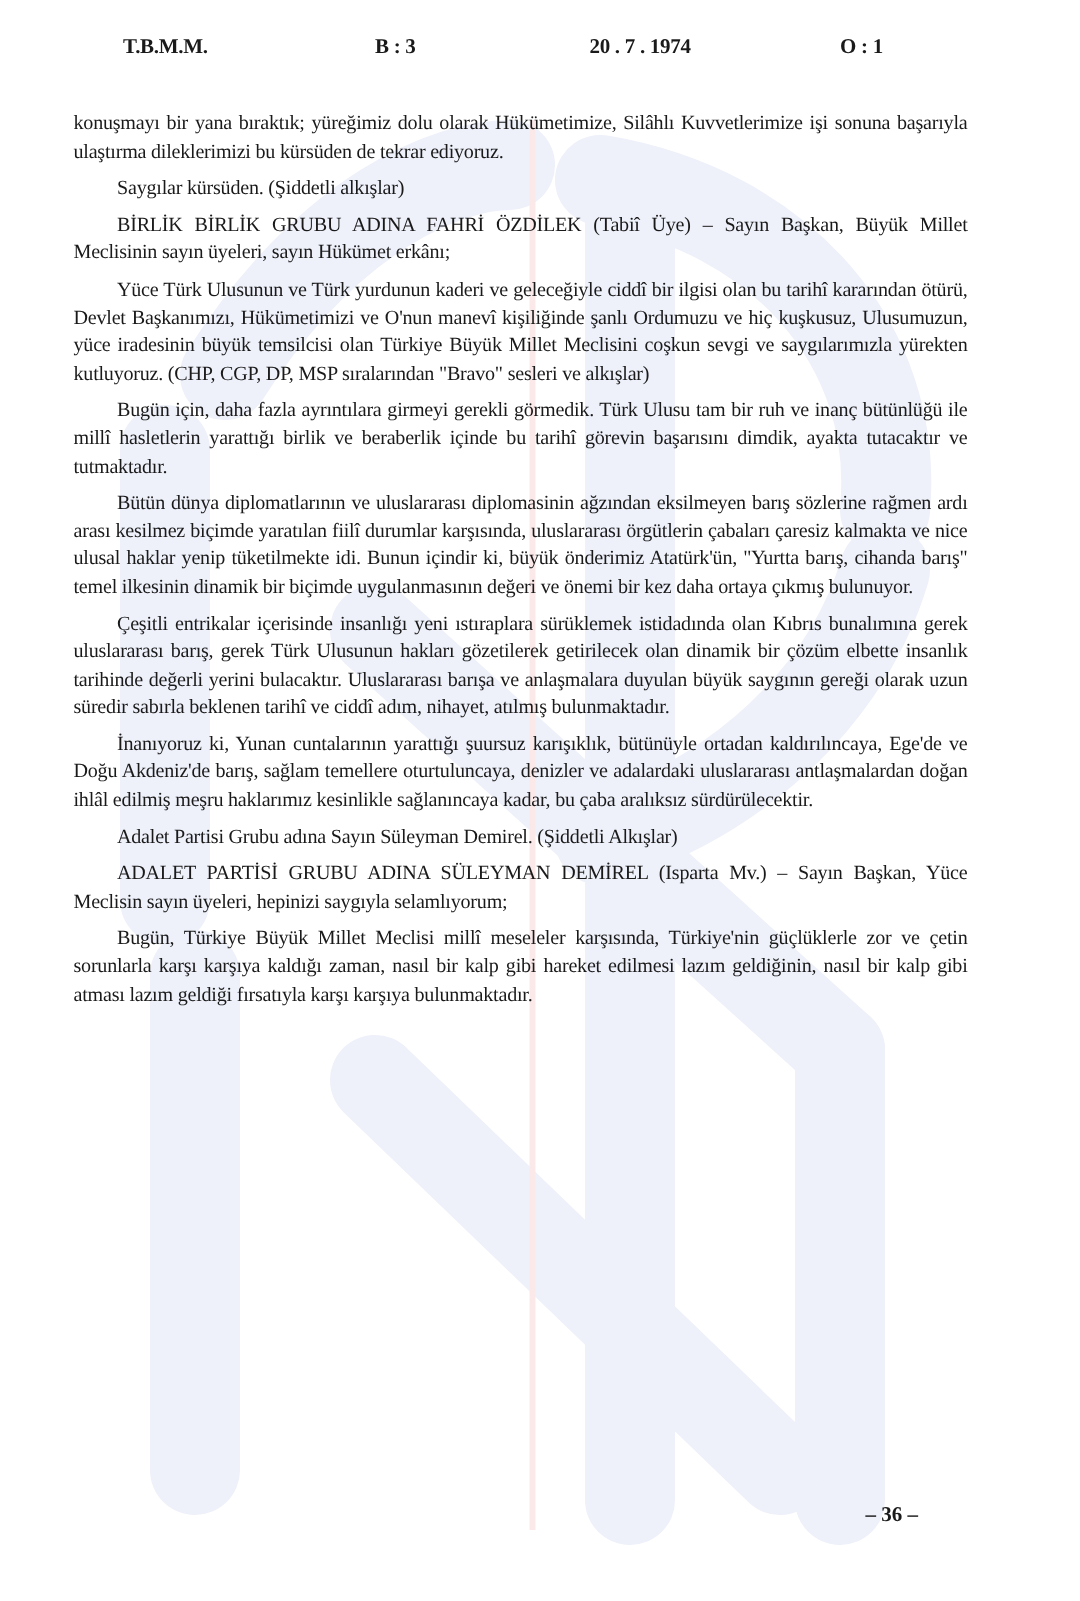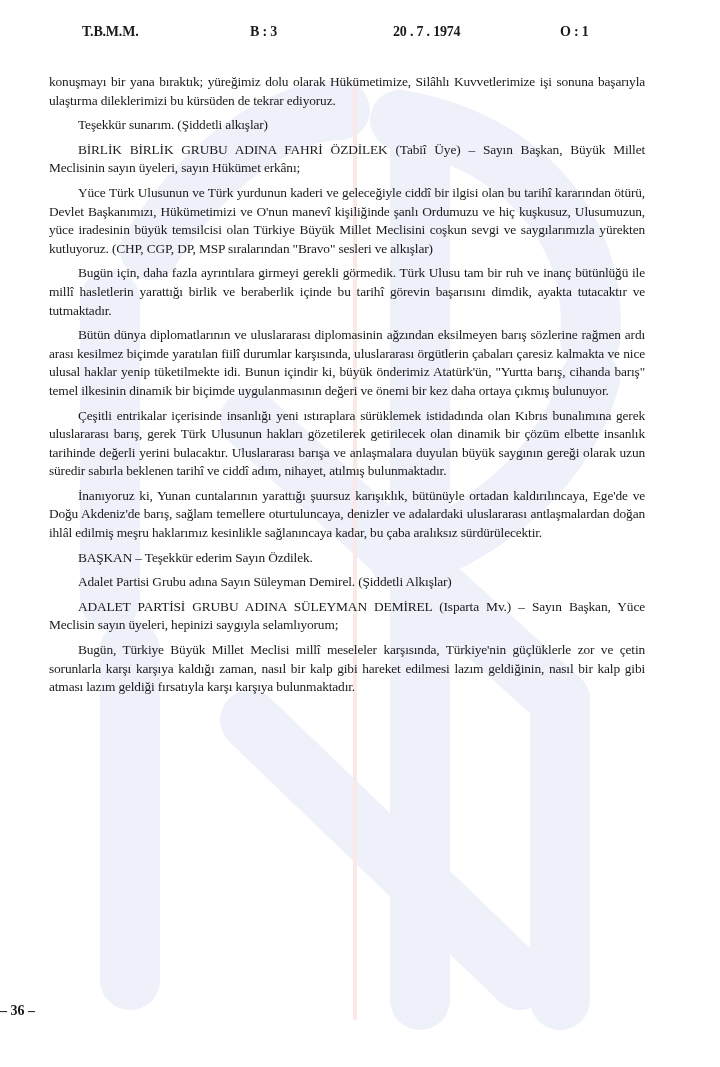--- a/index.html
+++ b/index.html
@@ -18,21 +18,21 @@
     .h-session { left: 250px; }
     .h-date { left: 393px; }
     .h-sitting { left: 560px; }
     .body-text {
       position: absolute; top: 73px; left: 49px; width: 612px;
       font-size: 13.4px; line-height: 18.6px; text-align: justify;
       letter-spacing: -0.15px;
     }
     .body-text p { margin: 0 16px 6px 0; text-indent: 29px; }
     .page-number {
-      position: absolute; top: 1003px; left: 0; width: 612px; text-align: left;
+      position: absolute; top: 1003px; left: 0; width: 612px; text-align: right;
       font-weight: bold; font-size: 14px;
     }
   </style>
 </head>
 <body>
 
 <svg class="watermark" viewBox="0 0 720 1067" xmlns="http://www.w3.org/2000/svg">
   <g fill="none" stroke="#eef0fa" stroke-width="60" stroke-linecap="round">
     <path d="M150 250 C 220 140, 300 110, 340 110"></path>
     <path d="M400 120 C 520 140, 600 230, 590 340"></path>
@@ -50,27 +50,26 @@
 <div class="page">
   <div class="header">
     <span class="h-org">T.B.M.M.</span>
     <span class="h-session">B : 3</span>
     <span class="h-date">20 . 7 . 1974</span>
     <span class="h-sitting">O : 1</span>
   </div>
 
   <div class="body-text">
     <p style="text-indent:0">konuşmayı bir yana bıraktık; yüreğimiz dolu olarak Hükümetimize, Silâhlı Kuvvetlerimize işi sonuna başarıyla ulaştırma dileklerimizi bu kürsüden de tekrar ediyoruz.</p>
-    <p>Teşekkür sunarım. (Şiddetli alkışlar)</p>
+    <p>Saygılar kürsüden. (Şiddetli alkışlar)</p>
     <p>BİRLİK BİRLİK GRUBU ADINA FAHRİ ÖZDİLEK (Tabiî Üye) – Sayın Başkan, Büyük Millet Meclisinin sayın üyeleri, sayın Hükümet erkânı;</p>
     <p>Yüce Türk Ulusunun ve Türk yurdunun kaderi ve geleceğiyle ciddî bir ilgisi olan bu tarihî kararından ötürü, Devlet Başkanımızı, Hükümetimizi ve O'nun manevî kişiliğinde şanlı Ordumuzu ve hiç kuşkusuz, Ulusumuzun, yüce iradesinin büyük temsilcisi olan Türkiye Büyük Millet Meclisini coşkun sevgi ve saygılarımızla yürekten kutluyoruz. (CHP, CGP, DP, MSP sıralarından "Bravo" sesleri ve alkışlar)</p>
     <p>Bugün için, daha fazla ayrıntılara girmeyi gerekli görmedik. Türk Ulusu tam bir ruh ve inanç bütünlüğü ile millî hasletlerin yarattığı birlik ve beraberlik içinde bu tarihî görevin başarısını dimdik, ayakta tutacaktır ve tutmaktadır.</p>
     <p>Bütün dünya diplomatlarının ve uluslararası diplomasinin ağzından eksilmeyen barış sözlerine rağmen ardı arası kesilmez biçimde yaratılan fiilî durumlar karşısında, uluslararası örgütlerin çabaları çaresiz kalmakta ve nice ulusal haklar yenip tüketilmekte idi. Bunun içindir ki, büyük önderimiz Atatürk'ün, "Yurtta barış, cihanda barış" temel ilkesinin dinamik bir biçimde uygulanmasının değeri ve önemi bir kez daha ortaya çıkmış bulunuyor.</p>
     <p>Çeşitli entrikalar içerisinde insanlığı yeni ıstıraplara sürüklemek istidadında olan Kıbrıs bunalımına gerek uluslararası barış, gerek Türk Ulusunun hakları gözetilerek getirilecek olan dinamik bir çözüm elbette insanlık tarihinde değerli yerini bulacaktır. Uluslararası barışa ve anlaşmalara duyulan büyük saygının gereği olarak uzun süredir sabırla beklenen tarihî ve ciddî adım, nihayet, atılmış bulunmaktadır.</p>
     <p>İnanıyoruz ki, Yunan cuntalarının yarattığı şuursuz karışıklık, bütünüyle ortadan kaldırılıncaya, Ege'de ve Doğu Akdeniz'de barış, sağlam temellere oturtuluncaya, denizler ve adalardaki uluslararası antlaşmalardan doğan ihlâl edilmiş meşru haklarımız kesinlikle sağlanıncaya kadar, bu çaba aralıksız sürdürülecektir.</p>
-    <p>BAŞKAN – Teşekkür ederim Sayın Özdilek.</p>
     <p>Adalet Partisi Grubu adına Sayın Süleyman Demirel. (Şiddetli Alkışlar)</p>
     <p>ADALET PARTİSİ GRUBU ADINA SÜLEYMAN DEMİREL (Isparta Mv.) – Sayın Başkan, Yüce Meclisin sayın üyeleri, hepinizi saygıyla selamlıyorum;</p>
     <p>Bugün, Türkiye Büyük Millet Meclisi millî meseleler karşısında, Türkiye'nin güçlüklerle zor ve çetin sorunlarla karşı karşıya kaldığı zaman, nasıl bir kalp gibi hareket edilmesi lazım geldiğinin, nasıl bir kalp gibi atması lazım geldiği fırsatıyla karşı karşıya bulunmaktadır.</p>
   </div>
 
   <div class="page-number">– 36 –</div>
 </div>
 
 </body></html>

